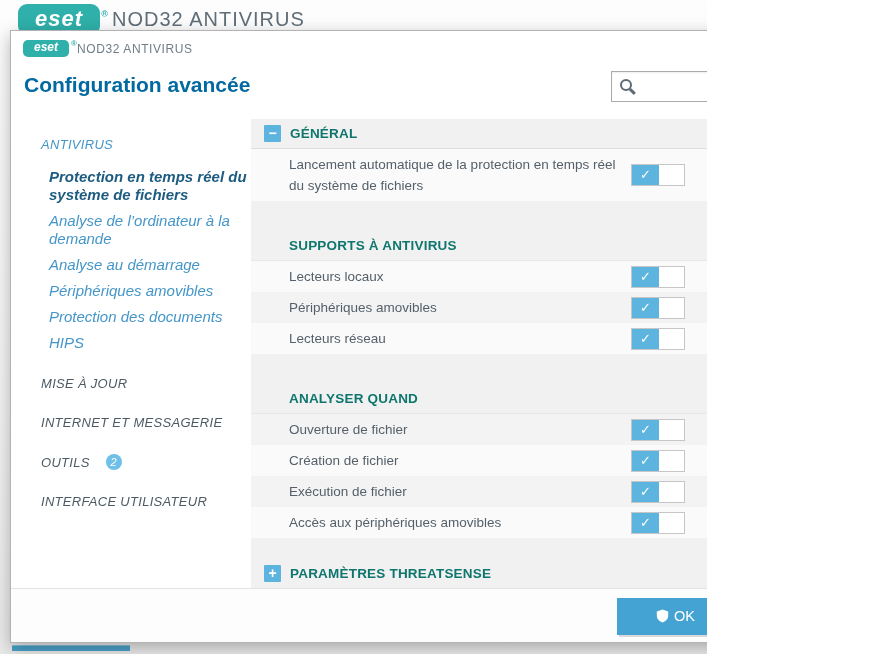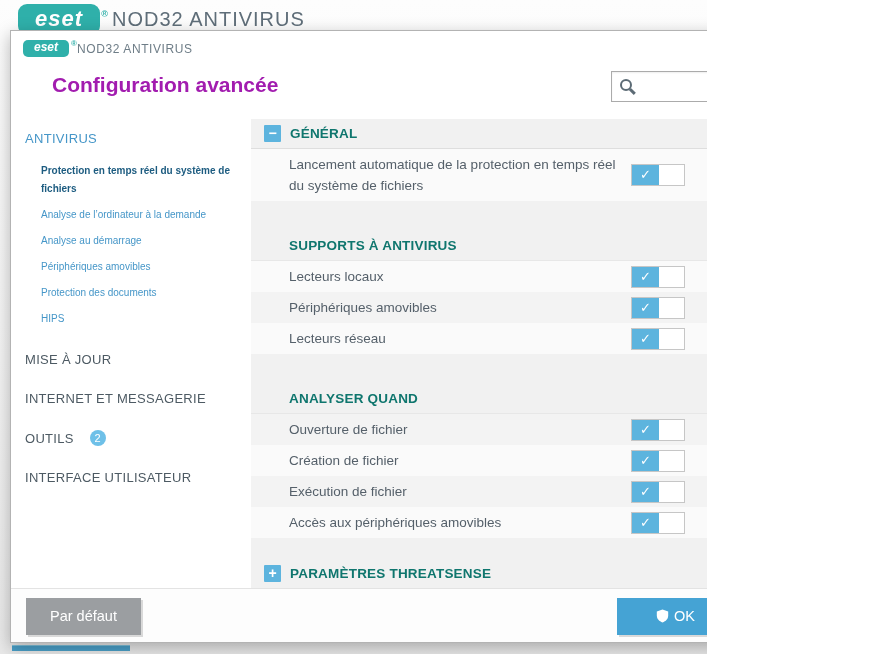--- a/index.html
+++ b/index.html
@@ -26,41 +26,41 @@
   .dlg-logo { position:absolute; left:12px; top:9px; width:46px; height:17px; background:#2fb0aa;
               border-radius:5px; color:#fff; font-weight:bold; font-style:italic; font-size:12px;
               text-align:center; line-height:15px; }
   .dlg-logo .reg { position:absolute; right:-8px; top:-4px; font-size:8px; font-style:normal; color:#2fb0aa; }
   .dlg-title { position:absolute; left:66px; top:11px; font-size:12px; color:#6e7d87; letter-spacing:0.6px; }
   .dlg-btn { position:absolute; top:4px; width:28px; height:24px; text-align:center; color:#3c3c3c;
              line-height:24px; cursor:default; }
   .dlg-max { left:794px; font-size:13px; }
   .dlg-close { left:829px; font-size:15px; }
 
-  .page-title { position:absolute; left:13px; top:42px; font-size:21px; font-weight:600; color:#a21caf;margin-left:28px; }
+  .page-title { position:absolute; left:13px; top:42px; font-size:21px; font-weight:600; color:#0369a1; }
 
   .search-box { position:absolute; left:600px; top:40px; width:222px; height:31px; background:#fff;
                 border:1px solid #ababab; box-shadow:inset 0 1px 2px rgba(0,0,0,0.07);
                 display:flex; align-items:center; padding:0 8px; }
   .mag { width:12px; height:12px; border:2px solid #5c6b75; border-radius:50%; position:relative;
          flex:0 0 auto; margin-top:-3px; }
   .mag::after { content:""; position:absolute; width:7px; height:2.5px; background:#5c6b75;
                 transform:rotate(45deg); right:-6px; bottom:-3px; }
   .search-input { flex:1; border:none; outline:none; height:26px; margin:0 6px; font-size:13px;
                   font-family:"Liberation Sans", sans-serif; }
   .clear-x { color:#7d8a92; font-size:13px; flex:0 0 auto; cursor:default; }
   .help-circle { position:absolute; left:834px; top:41px; width:29px; height:29px; border:2.5px solid #44535e;
                  border-radius:50%; color:#44535e; font-size:15px; font-weight:bold; text-align:center;
                  line-height:25px; cursor:default; }
 
   
-  .sidebar { position:absolute; left:0; top:86px; width:240px; height:472px; background:#fff;
-             padding:8px 0 0 14px; overflow:hidden; }
+  .sidebar { position:absolute; left:0; top:92px; width:240px; height:472px; background:#fff;
+             padding:8px 0 0 30px; overflow:hidden;font-style:italic; }
   .side-cat-blue { color:#4596c8; font-size:13px; letter-spacing:0.3px; margin:6px 0 16px; cursor:default; }
-  .side-link { color:#4596c8; font-size:10px; line-height:18px; width:202px; margin:0 16px 8px; cursor:default; }
+  .side-link { color:#4596c8; font-size:15px; line-height:18px; width:202px; margin:0 8px 8px; cursor:default; }
   .side-link.selected { color:#1d5c80; font-weight:bold; }
   .side-cat { color:#4d5a63; font-size:13px; letter-spacing:0.3px; margin-top:24px; cursor:default; }
   .badge { display:inline-block; width:16px; height:16px; border-radius:50%; background:#6ec0e8;
            color:#fff; font-size:11px; text-align:center; line-height:16px; margin-left:12px;
            vertical-align:1px; }
 
   
   .content { position:absolute; left:240px; top:88px; width:624px; }
   .sec-head { height:30px; background:#f1f1f1; display:flex; align-items:center; padding:0 12px 0 13px;
               border-bottom:1px solid #dedede; }
@@ -232,21 +232,20 @@
         <span class="sec-title">PARAMÈTRES THREATSENSE</span>
         <span class="undo">↶</span>
       </div>
     </div>
 
     <div class="scrollbar">
       <div class="thumb"></div>
     </div>
 
     <div class="footer">
-      <div class="btn btn-default">Par défaut</div>
       <div class="btn btn-ok">
         <svg width="13" height="14" viewBox="0 0 16 16">
             <path d="M8 0 L15 2.5 V7.5 C15 11.8 12 14.7 8 16 C4 14.7 1 11.8 1 7.5 V2.5 Z" fill="#ffffff"></path>
           </svg><span>OK</span>
       </div>
       <div class="btn btn-cancel">Annuler</div>
     </div>
 
   </div>
 </div>

